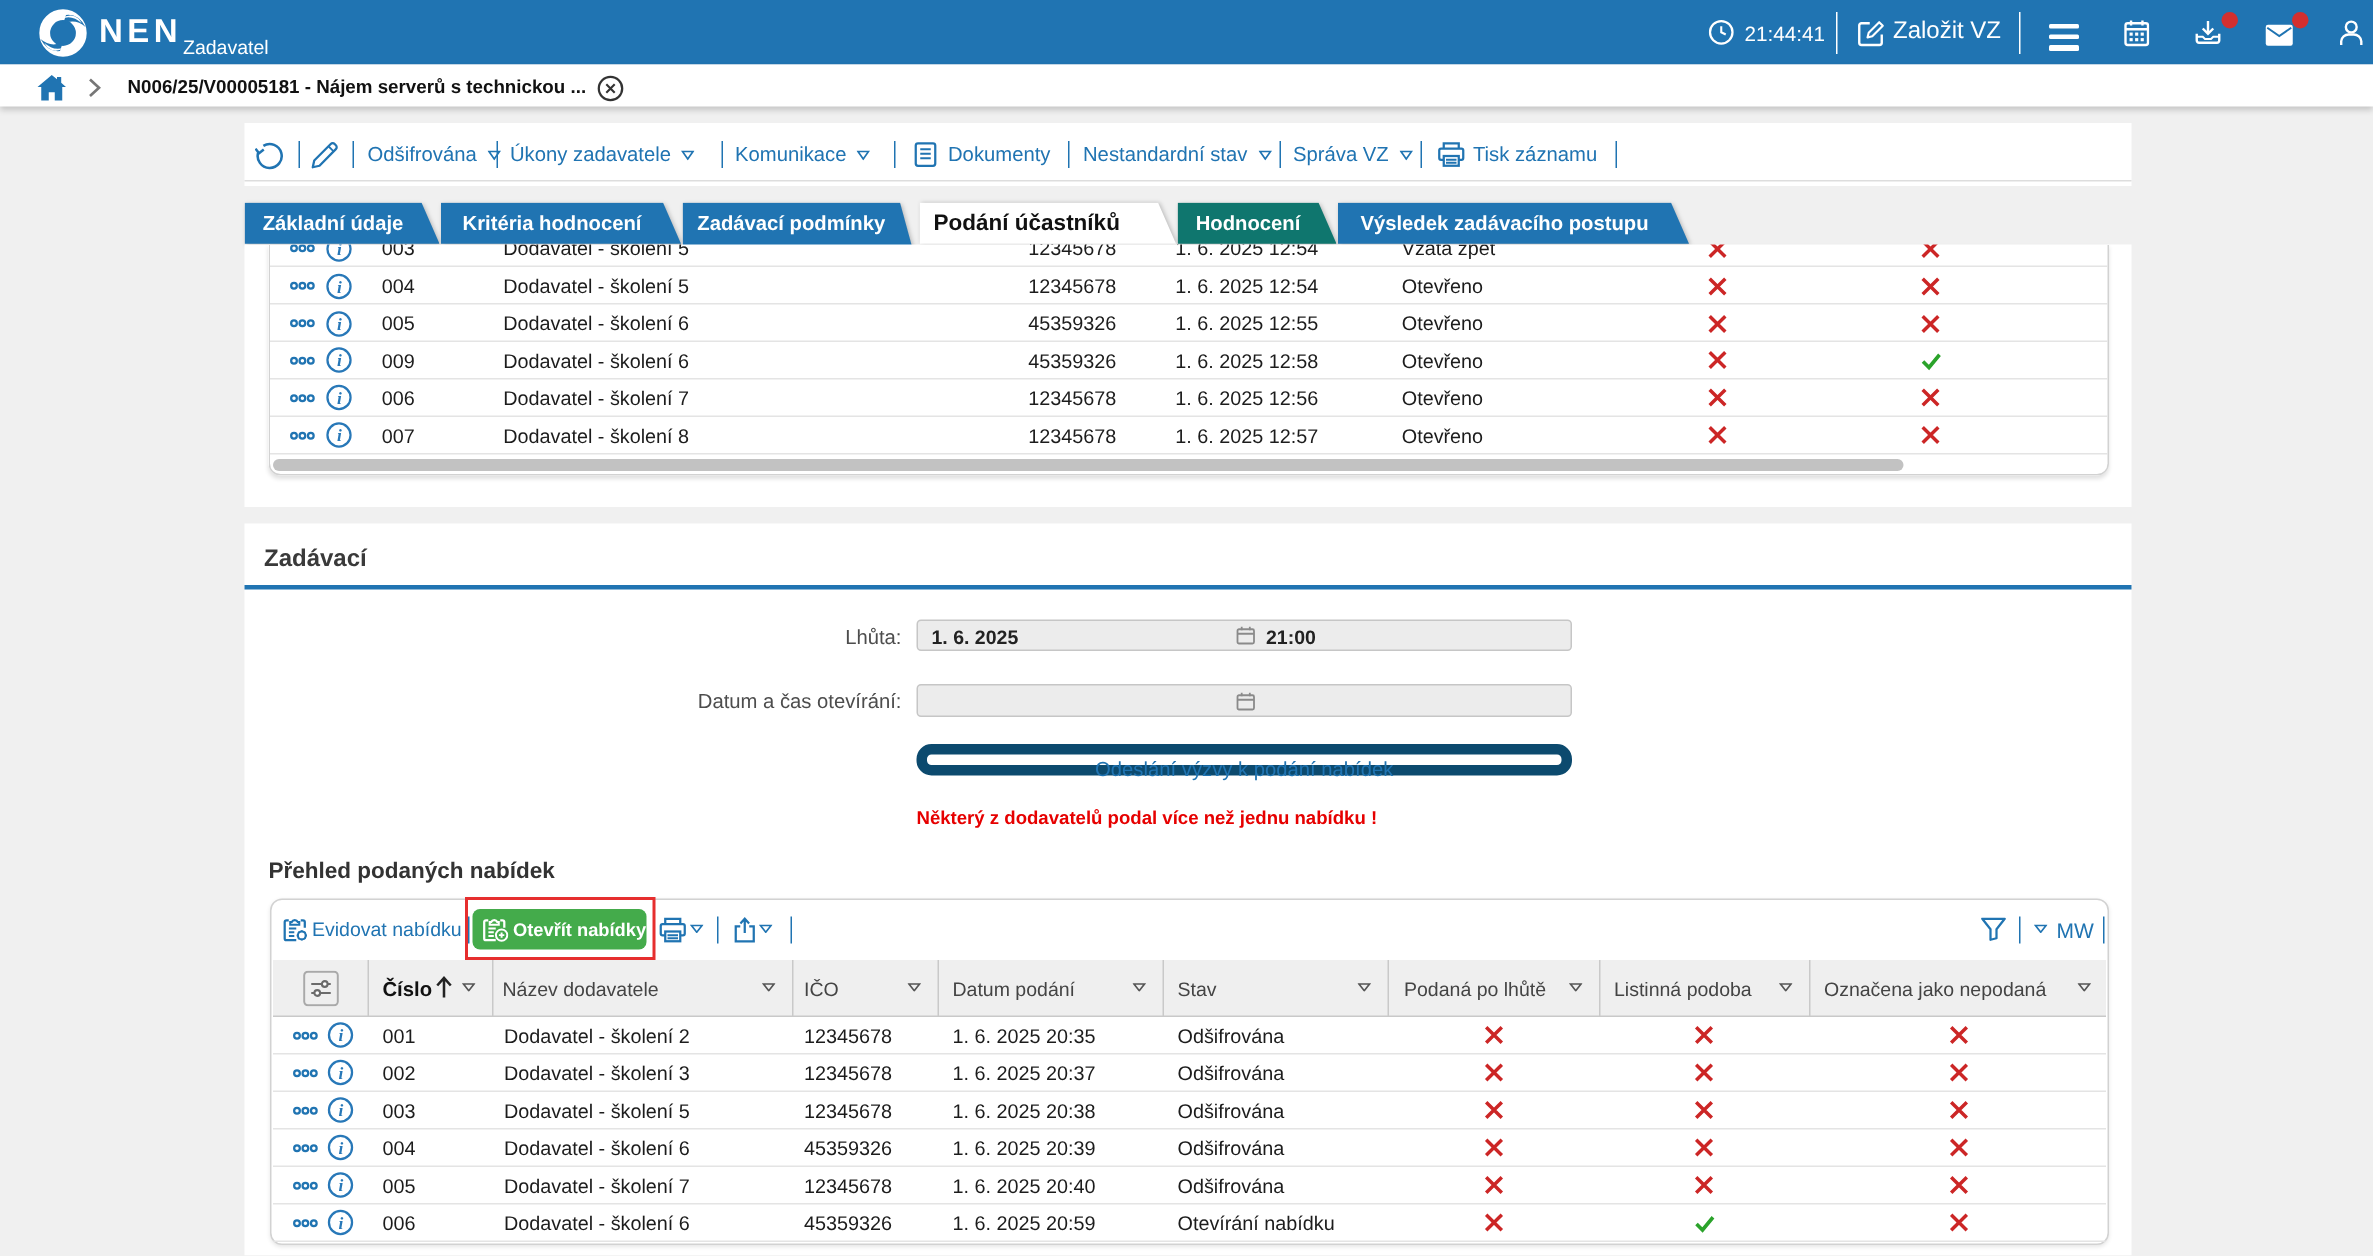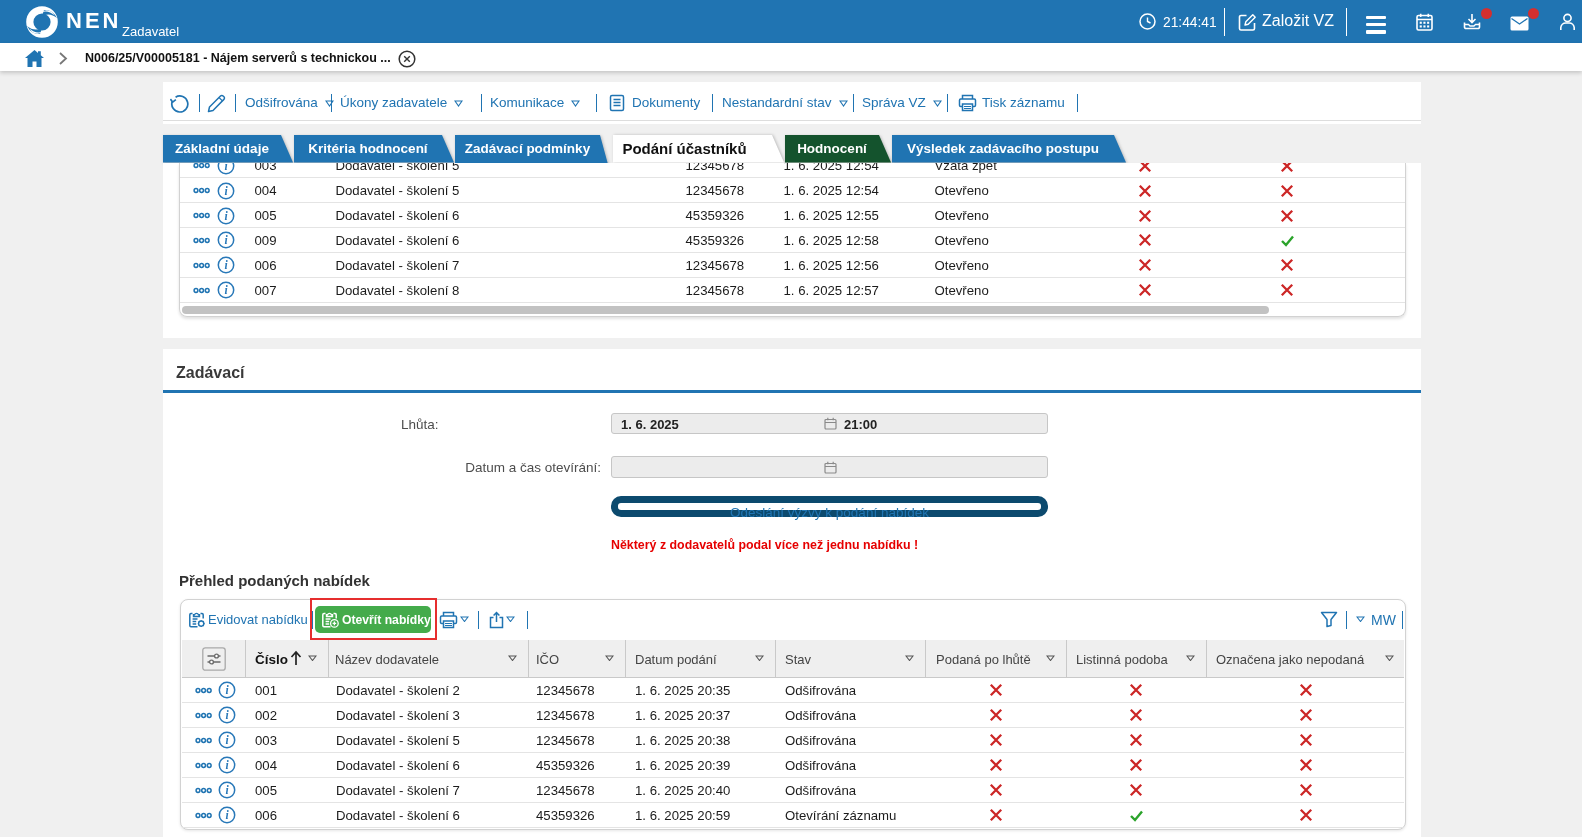--- a/index.html
+++ b/index.html
@@ -144,21 +144,21 @@
 <div class="abs" style="left:294px;top:135px;width:160px;height:27.5px;filter:drop-shadow(1.5px 1.5px 1.5px rgba(0,0,0,0.25))">
     <div style="width:100%;height:100%;background:#2074b2;clip-path:polygon(0 0,calc(100% - 12px) 0,100% 100%,0 100%);color:#fff;font-weight:bold;font-size:13.5px;text-align:center;line-height:27.5px;padding-right:12px">Kritéria hodnocení</div>
   </div>
 <div class="abs" style="left:455px;top:135px;width:157px;height:44px;filter:drop-shadow(1.5px 1.5px 1.5px rgba(0,0,0,0.25))">
     <div style="width:100%;height:100%;background:#2074b2;clip-path:polygon(0 0,calc(100% - 12px) 0,100% 100%,0 100%);color:#fff;font-weight:bold;font-size:13.5px;text-align:center;line-height:27.5px;padding-right:12px">Zadávací podmínky</div>
   </div>
 <div class="abs" style="left:613px;top:135px;width:171px;height:27.5px;filter:drop-shadow(1.5px 0px 1.5px rgba(0,0,0,0.22))">
     <div style="width:100%;height:100%;background:#fff;clip-path:polygon(0 0,calc(100% - 12px) 0,100% 100%,0 100%);color:#111;font-weight:bold;font-size:15px;text-align:center;line-height:27.5px;padding-right:28px">Podání účastníků ZP</div>
   </div>
 <div class="abs" style="left:785px;top:135px;width:106px;height:27.5px;filter:drop-shadow(1.5px 1.5px 1.5px rgba(0,0,0,0.25))">
-    <div style="width:100%;height:100%;background:#14532d;clip-path:polygon(0 0,calc(100% - 12px) 0,100% 100%,0 100%);color:#fff;font-weight:bold;font-size:13.5px;text-align:center;line-height:27.5px;padding-right:12px">Hodnocení</div>
+    <div style="width:100%;height:100%;background:#0f766e;clip-path:polygon(0 0,calc(100% - 12px) 0,100% 100%,0 100%);color:#fff;font-weight:bold;font-size:13.5px;text-align:center;line-height:27.5px;padding-right:12px">Hodnocení</div>
   </div>
 <div class="abs" style="left:892px;top:135px;width:234px;height:27.5px;filter:drop-shadow(1.5px 1.5px 1.5px rgba(0,0,0,0.25))">
     <div style="width:100%;height:100%;background:#2074b2;clip-path:polygon(0 0,calc(100% - 12px) 0,100% 100%,0 100%);color:#fff;font-weight:bold;font-size:13.5px;text-align:center;line-height:27.5px;padding-right:12px">Výsledek zadávacího postupu</div>
   </div>
 <div class="abs" style="left:163px;top:162.5px;width:1258px;height:175.5px;background:#fff"></div>
 <div class="abs" style="left:179px;top:162.5px;width:1227px;height:154px;border:1.5px solid #d2d2d2;border-top:none;border-radius:0 0 8px 8px;box-shadow:0 2px 3px rgba(0,0,0,0.12);overflow:hidden">
 <div class="abs" style="left:0;top:14.7px;width:1227px;height:1px;background:#e4e4e4"></div>
 <svg style="position:absolute;left:12.5px;top:-0.24999999999998934px" width="17" height="7">
       <circle cx="3.0" cy="3.5" r="1.9" stroke="#2074b2" stroke-width="1.5" fill="none"></circle>
       <circle cx="8.6" cy="3.5" r="1.9" stroke="#2074b2" stroke-width="1.5" fill="none"></circle>
@@ -282,21 +282,21 @@
       <path d="M1.8 1.8 L12.2 12.2 M12.2 1.8 L1.8 12.2" stroke="#cc2626" stroke-width="2.3" fill="none"></path>
     </svg>
 <svg style="position:absolute;left:1100.0px;top:120.75000000000001px" width="14" height="14">
       <path d="M1.8 1.8 L12.2 12.2 M12.2 1.8 L1.8 12.2" stroke="#cc2626" stroke-width="2.3" fill="none"></path>
     </svg>
 <div class="abs" style="left:2px;top:143px;width:1087px;height:8.5px;background:#c2c2c2;border-radius:4.5px"></div>
 </div>
 <div class="abs" style="left:163px;top:348.5px;width:1258px;height:488.5px;background:#fff"></div>
 <div class="abs" style="left:176px;top:364px;font-size:16px;font-weight:bold;color:#3a3a3a">Zadávací</div>
 <div class="abs" style="left:163px;top:390px;width:1258px;height:3px;background:#2074b2"></div>
-<div class="abs" style="left:401px;top:417px;width:200px;text-align:left;font-size:13.5px;color:#4d4d4d">Lhůta:</div>
+<div class="abs" style="left:401px;top:417px;width:200px;text-align:right;font-size:13.5px;color:#4d4d4d">Lhůta:</div>
 <div class="abs" style="left:611px;top:412.5px;width:437px;height:21.5px;background:#ececec;border:1px solid #c6c6c6;border-radius:3px"></div>
 <div class="abs" style="left:621px;top:416.5px;font-size:13px;font-weight:bold;color:#222">1. 6. 2025</div>
 <svg style="position:absolute;left:824px;top:417px" width="13" height="13">
     <rect x="1" y="2.5" width="11" height="9.5" rx="1" stroke="#8a8a8a" stroke-width="1.2" fill="none"></rect>
     <path d="M1 5.5 H12 M3.8 0.8 V3.2 M9.2 0.8 V3.2" stroke="#8a8a8a" stroke-width="1.2" fill="none"></path>
   </svg>
 <div class="abs" style="left:844px;top:416.5px;font-size:13px;font-weight:bold;color:#222">21:00</div>
 <div class="abs" style="left:401px;top:460px;width:200px;text-align:right;font-size:13.5px;color:#4d4d4d">Datum a čas otevírání:</div>
 <div class="abs" style="left:611px;top:456px;width:437px;height:21.5px;background:#ececec;border:1px solid #c6c6c6;border-radius:3px"></div>
 <svg style="position:absolute;left:824px;top:460.5px" width="13" height="13">
@@ -534,21 +534,21 @@
     <circle cx="14.2" cy="3.5" r="1.9" stroke="#2074b2" stroke-width="1.5" fill="none"></circle>
   </svg>
 <svg style="position:absolute;left:218px;top:806.0px" width="18" height="18">
     <circle cx="9" cy="9" r="7.7" stroke="#2878b8" stroke-width="1.5" fill="none"></circle>
     <text x="9.2" y="13.2" font-family="Liberation Serif" font-style="italic" font-weight="bold" font-size="11.5" fill="#2878b8" text-anchor="middle">i</text>
   </svg>
 <div class="abs" style="left:255px;top:807.5px;font-size:13.2px;color:#1c1c1c">006</div>
 <div class="abs" style="left:336px;top:807.5px;font-size:13.2px;color:#1c1c1c">Dodavatel - školení 6</div>
 <div class="abs" style="left:536px;top:807.5px;font-size:13.2px;color:#1c1c1c">45359326</div>
 <div class="abs" style="left:635px;top:807.5px;font-size:13.2px;color:#1c1c1c">1. 6. 2025 20:59</div>
-<div class="abs" style="left:785px;top:807.5px;font-size:13.2px;color:#1c1c1c">Otevírání záznamu</div>
+<div class="abs" style="left:785px;top:807.5px;font-size:13.2px;color:#1c1c1c">Otevírání nabídku</div>
 <svg style="position:absolute;left:988.5px;top:808.0px" width="14" height="14">
     <path d="M1.8 1.8 L12.2 12.2 M12.2 1.8 L1.8 12.2" stroke="#cc2626" stroke-width="2.3" fill="none"></path>
   </svg>
 <svg style="position:absolute;left:1128.5px;top:807.5px" width="15" height="15">
     <path d="M2 8 L6 12 L13 3.5" stroke="#2ba32b" stroke-width="2.4" fill="none"></path>
   </svg>
 <svg style="position:absolute;left:1298.5px;top:808.0px" width="14" height="14">
     <path d="M1.8 1.8 L12.2 12.2 M12.2 1.8 L1.8 12.2" stroke="#cc2626" stroke-width="2.3" fill="none"></path>
   </svg>
 </body></html>

